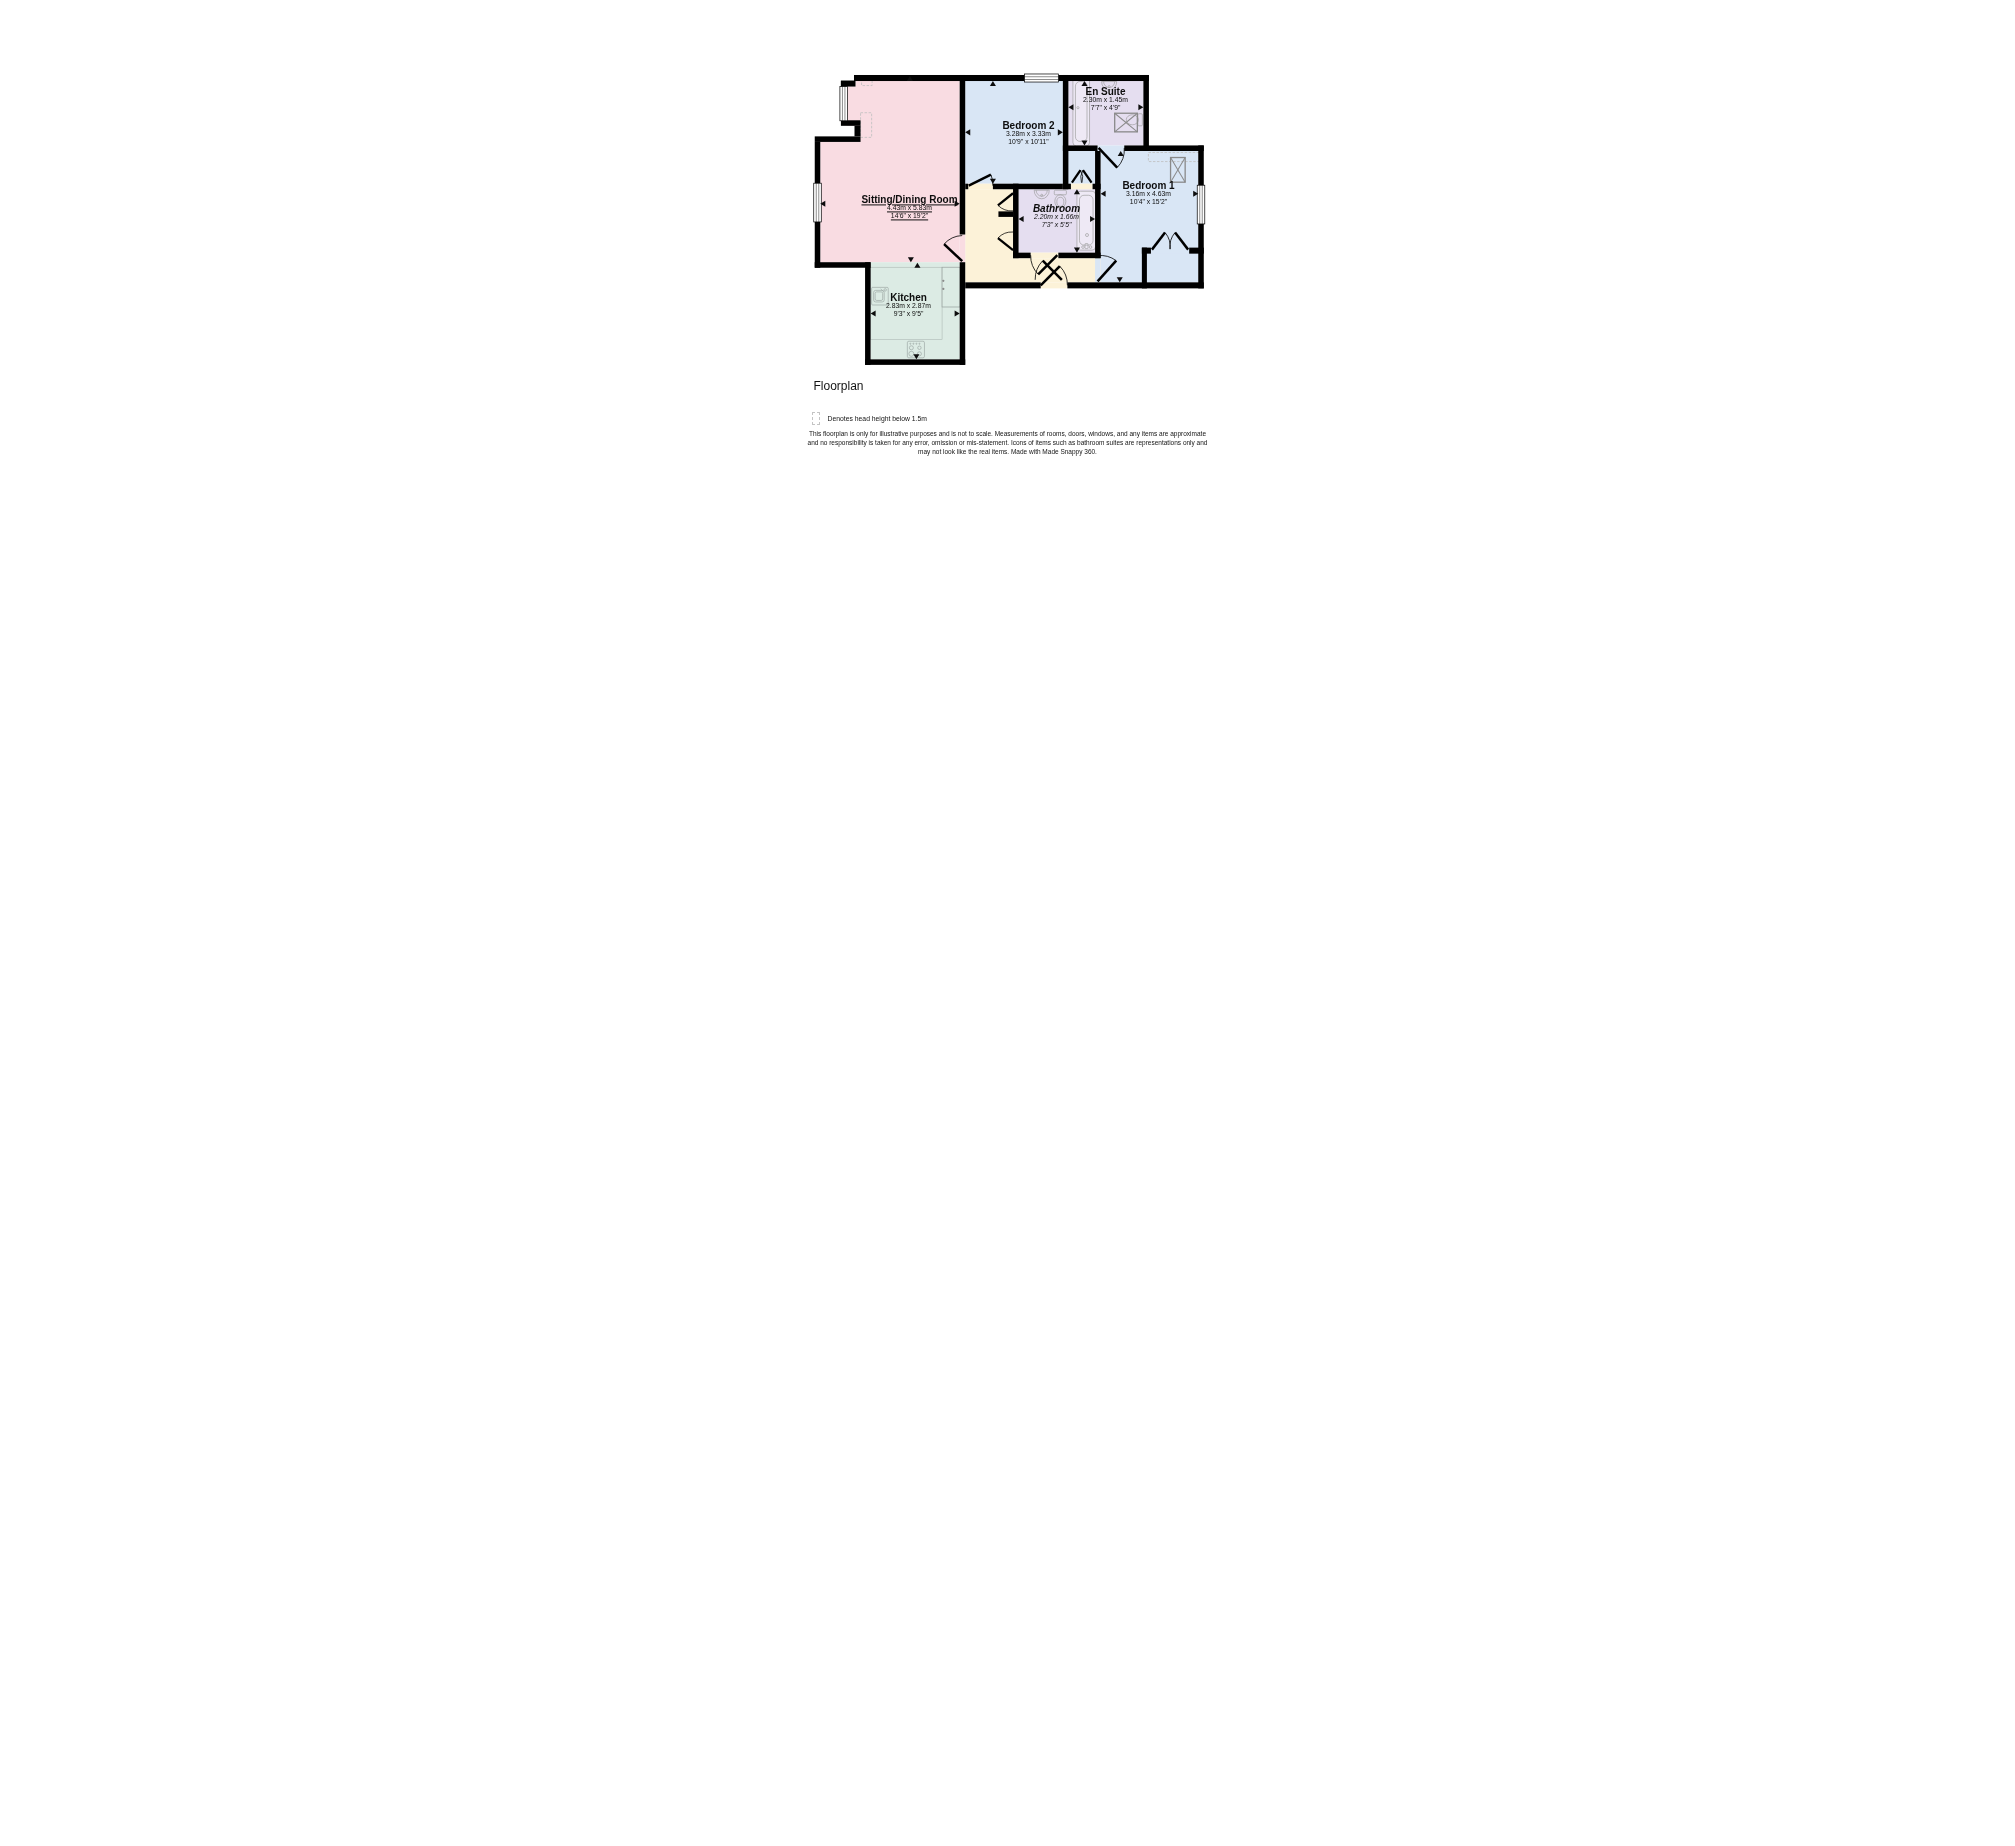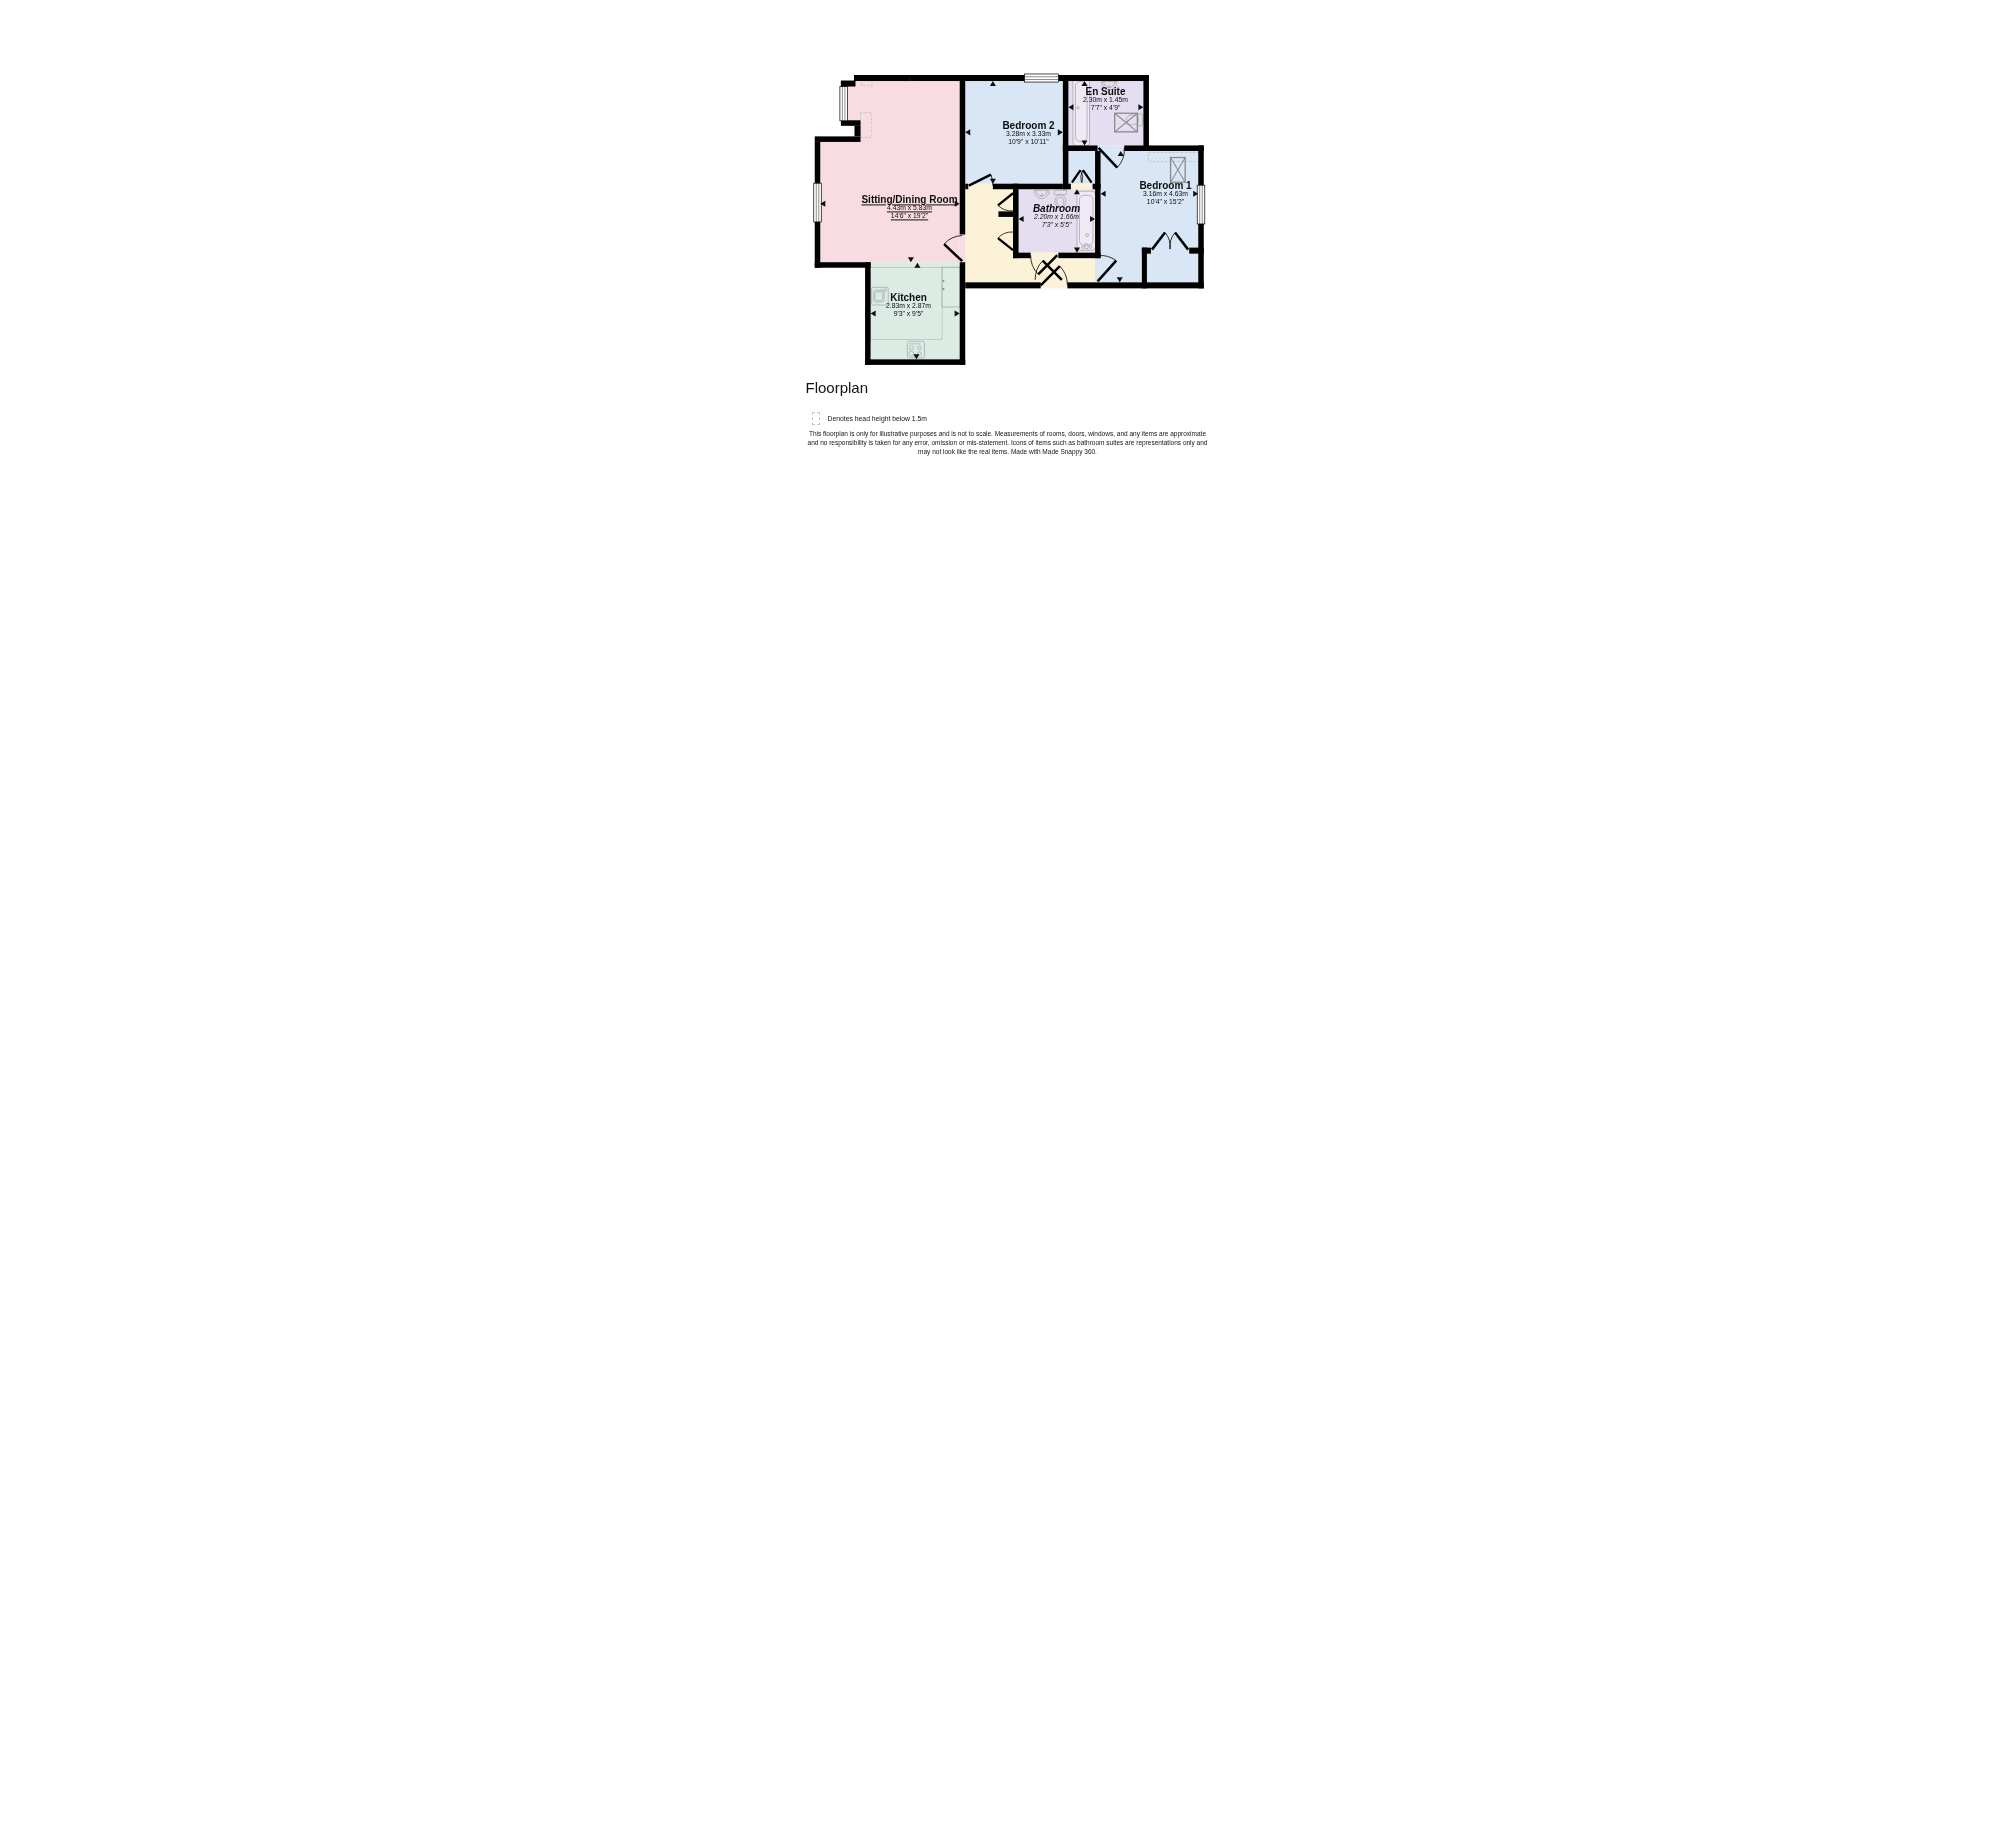--- a/index.html
+++ b/index.html
@@ -2,21 +2,21 @@
 <html style="font-size:8px"><head>
 <meta charset="utf-8">
 <style>
   html,body{margin:0;padding:0;background:#ffffff;}
   body{font-family:"Liberation Sans", sans-serif;color:#111;}
   .page{position:relative;width:504px;height:461px;margin:0 auto;background:#fff;overflow:hidden;}
   .plan-svg{position:absolute;left:0;top:0;width:504px;height:461px;}
   .room-label{position:absolute;transform:translate(-50%,-50%);text-align:center;pointer-events:none;white-space:nowrap;}
   .room-title{font-weight:bold;font-size:10px;line-height:8px;color:#0d0d0d;text-align:center;}
   .room-dims{font-size:6.8px;line-height:7.6px;color:#0d0d0d;}
-  .plan-title{position:absolute;left:50px;top:379px;font-size:15px;color:#141414;}
+  .plan-title{position:absolute;left:58px;top:379px;font-size:12px;color:#141414;}
   .legend-row{position:absolute;left:56px;top:412px;display:flex;align-items:center;}
   .legend-box{width:6.5px;height:10.6px;border:1px dashed #c4c4c4;margin-right:7.6px;}
   .legend-text{font-size:6.8px;color:#141414;}
   .disclaimer{position:absolute;left:0;top:429px;width:504px;text-align:center;}
   .disclaimer div{font-size:6.5px;line-height:9px;color:#141414;white-space:nowrap;}
 </style>
 </head>
 <body>
 
 <div class="page">
@@ -274,21 +274,21 @@
   <div class="room-label" style="left:258px;top:134px;margin-left:15px;">
     <div class="room-title">Bedroom 2</div>
     <div class="room-dims">3.28m x 3.33m</div>
     <div class="room-dims">10'9" x 10'11"</div>
   </div>
   <div class="room-label" style="left:350px;top:100px;">
     <div class="room-title">En Suite</div>
     <div class="room-dims">2.30m x 1.45m</div>
     <div class="room-dims">7'7" x 4'9"</div>
   </div>
-  <div class="room-label" style="left:410px;top:194px;">
+  <div class="room-label" style="left:393px;top:194px;">
     <div class="room-title">Bedroom 1</div>
     <div class="room-dims">3.16m x 4.63m</div>
     <div class="room-dims">10'4" x 15'2"</div>
   </div>
   <div class="room-label" style="left:301px;top:217px;font-style:italic;">
     <div class="room-title">Bathroom</div>
     <div class="room-dims">2.20m x 1.66m</div>
     <div class="room-dims">7'3" x 5'5"</div>
   </div>
   <div class="room-label" style="left:153px;top:306px;">

